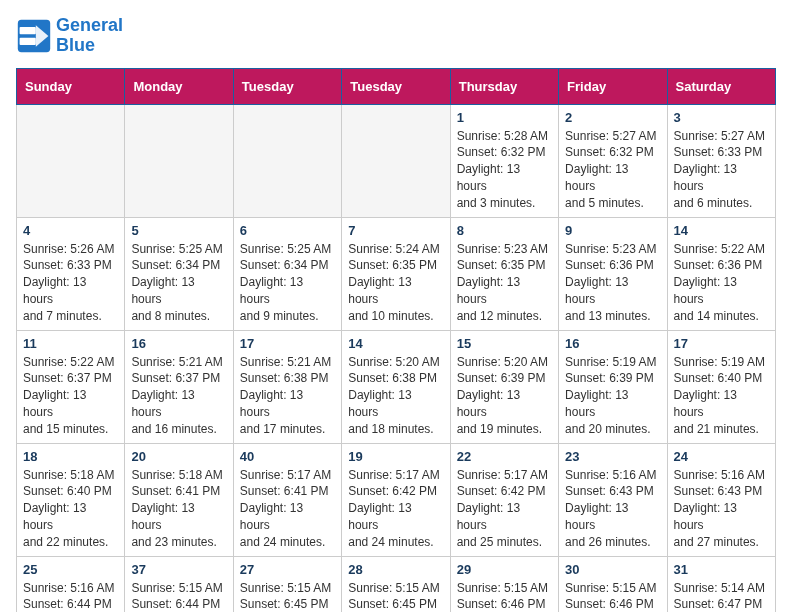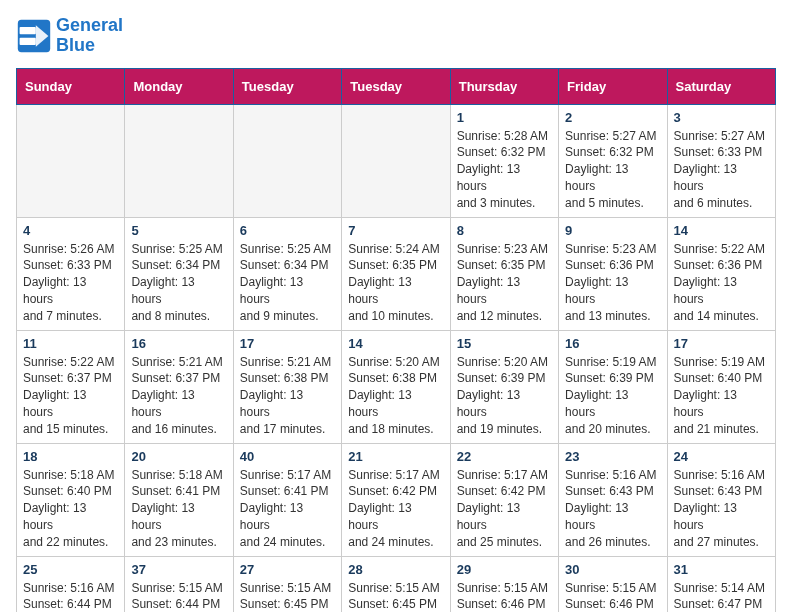--- a/index.html
+++ b/index.html
@@ -267,21 +267,21 @@
 and 23 minutes.</div>
         </td>
         <td>
           <div class="day-num">40</div>
           <div class="day-info" style="white-space: pre-line;">Sunrise: 5:17 AM
 Sunset: 6:41 PM
 Daylight: 13 hours
 and 24 minutes.</div>
         </td>
         <td>
-          <div class="day-num">21</div>
+          <div class="day-num">19</div>
           <div class="day-info" style="white-space: pre-line;">Sunrise: 5:17 AM
 Sunset: 6:42 PM
 Daylight: 13 hours
 and 24 minutes.</div>
         </td>
         <td>
           <div class="day-num">22</div>
           <div class="day-info" style="white-space: pre-line;">Sunrise: 5:17 AM
 Sunset: 6:42 PM
 Daylight: 13 hours

